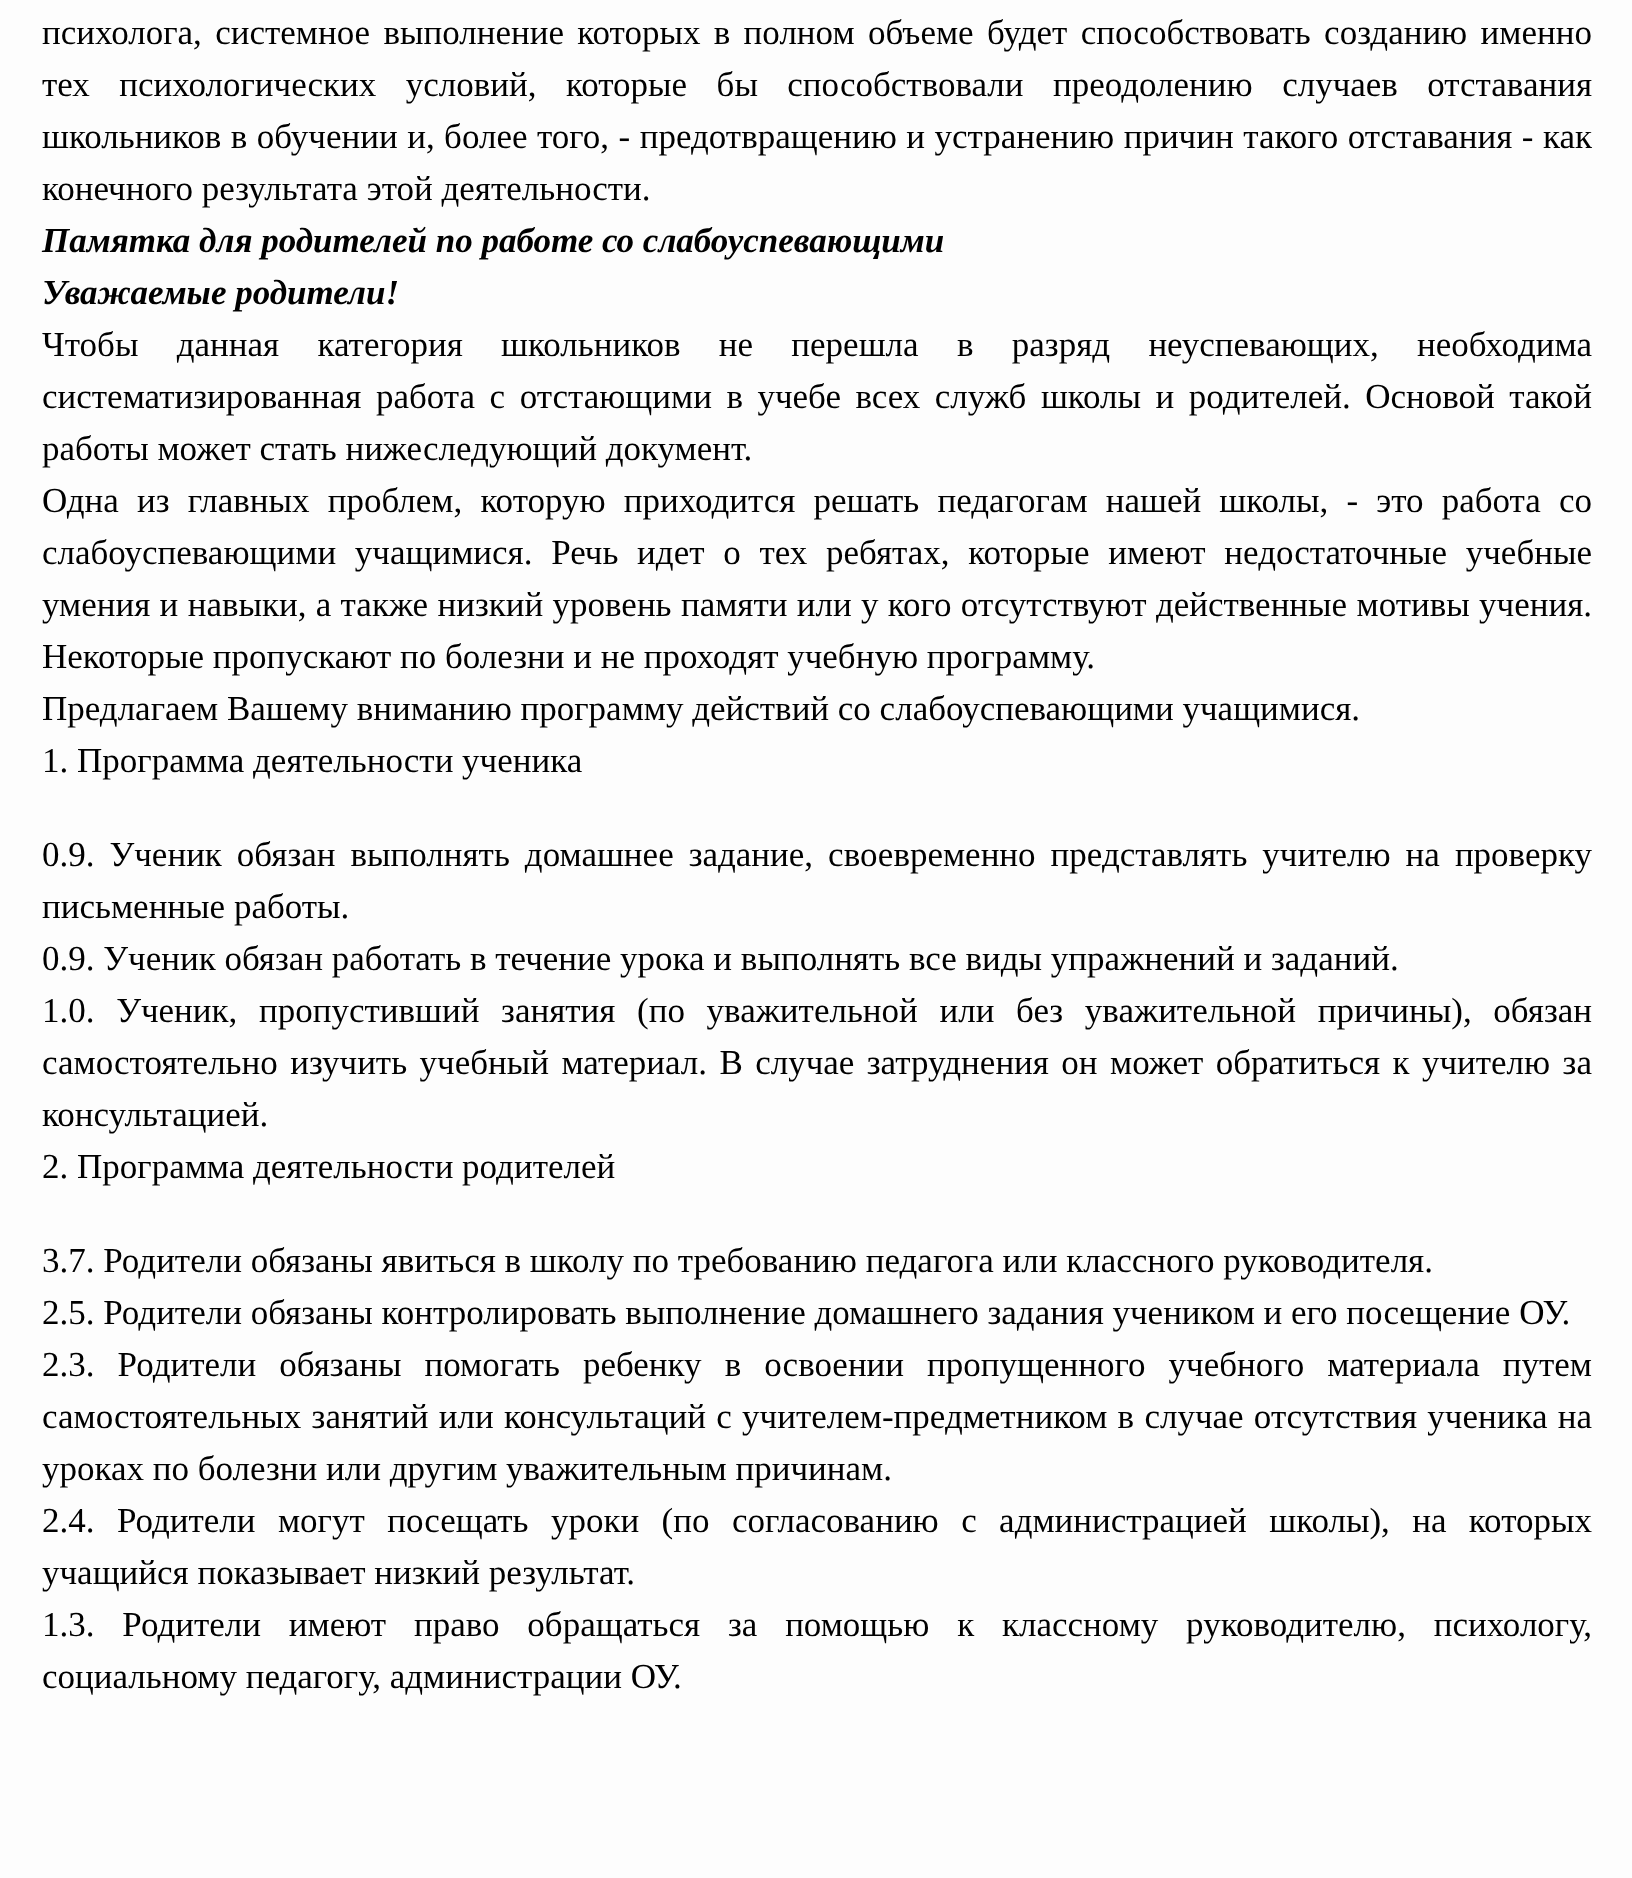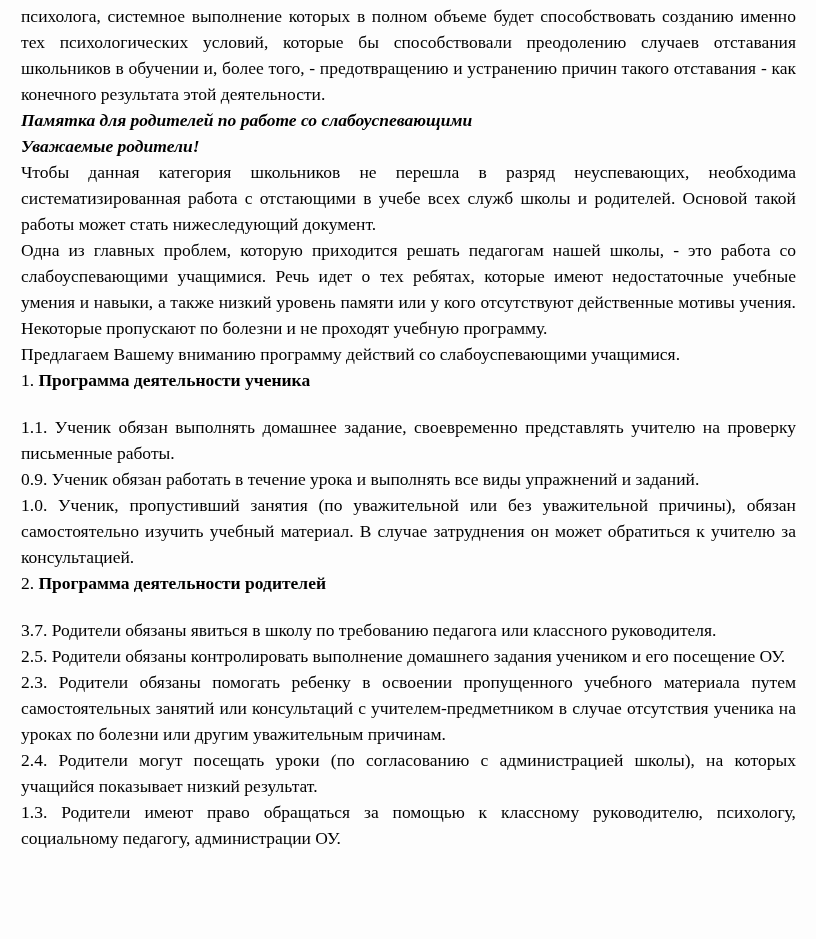--- a/index.html
+++ b/index.html
@@ -37,38 +37,38 @@
     font-style: italic;
   }
   .numbered-heading {
     text-align: left;
     font-weight: normal;
   }
   .numbered-heading .num-prefix {
     font-weight: normal;
   }
   .numbered-heading .heading-text {
-    font-weight: bold;
+    font-weight: normal;
   }
   .gap-after {
     margin-bottom: 21px;
   }
 </style>
 </head>
 <body>
 
 <main class="page">
     <p class="block paragraph">психолога, системное выполнение которых в полном объеме будет способствовать созданию именно тех психологических условий, которые бы способствовали преодолению случаев отставания школьников в обучении и, более того, - предотвращению и устранению причин такого отставания - как конечного результата этой деятельности.</p>
     <h2 class="block heading">Памятка для родителей по работе со слабоуспевающими</h2>
     <h2 class="block heading">Уважаемые родители!</h2>
     <p class="block paragraph">Чтобы данная категория школьников не перешла в разряд неуспевающих, необходима систематизированная работа с отстающими в учебе всех служб школы и родителей. Основой такой работы может стать нижеследующий документ.</p>
     <p class="block paragraph">Одна из главных проблем, которую приходится решать педагогам нашей  школы, - это работа со слабоуспевающими учащимися. Речь идет о тех ребятах, которые имеют недостаточные учебные умения и навыки, а также низкий уровень памяти или у кого отсутствуют действенные мотивы учения.  Некоторые пропускают по болезни и не проходят учебную программу.</p>
     <p class="block paragraph">Предлагаем Вашему вниманию программу действий со слабоуспевающими учащимися.</p>
     <h2 class="block numbered-heading gap-after"><span class="num-prefix">1. </span><span class="heading-text">Программа деятельности ученика</span></h2>
-    <p class="block paragraph">1.1.  Ученик обязан выполнять домашнее задание, своевременно представлять учителю на проверку письменные работы.</p>
+    <p class="block paragraph">0.9.  Ученик обязан выполнять домашнее задание, своевременно представлять учителю на проверку письменные работы.</p>
     <p class="block paragraph">0.9. Ученик обязан работать в течение урока и выполнять все виды упражнений и заданий.</p>
     <p class="block paragraph">1.0. Ученик, пропустивший занятия (по уважительной или без уважительной причины), обязан самостоятельно изучить учебный материал. В случае затруднения он может обратиться к учителю за консультацией.</p>
     <h2 class="block numbered-heading gap-after"><span class="num-prefix">2. </span><span class="heading-text">Программа деятельности родителей</span></h2>
     <p class="block paragraph">3.7. Родители обязаны явиться в школу по требованию педагога или классного руководителя.</p>
     <p class="block paragraph">2.5.  Родители обязаны контролировать выполнение домашнего задания учеником и его посещение ОУ.</p>
     <p class="block paragraph">2.3. Родители обязаны помогать ребенку в освоении пропущенного учебного материала путем самостоятельных занятий или консультаций с учителем-предметником в случае отсутствия ученика на уроках по болезни или другим уважительным причинам.</p>
     <p class="block paragraph">2.4.  Родители могут посещать уроки (по согласованию с администрацией школы), на которых учащийся показывает низкий результат.</p>
     <p class="block paragraph">1.3. Родители имеют право обращаться за помощью к классному руководителю, психологу, социальному педагогу, администрации ОУ.</p>
   </main>
 

